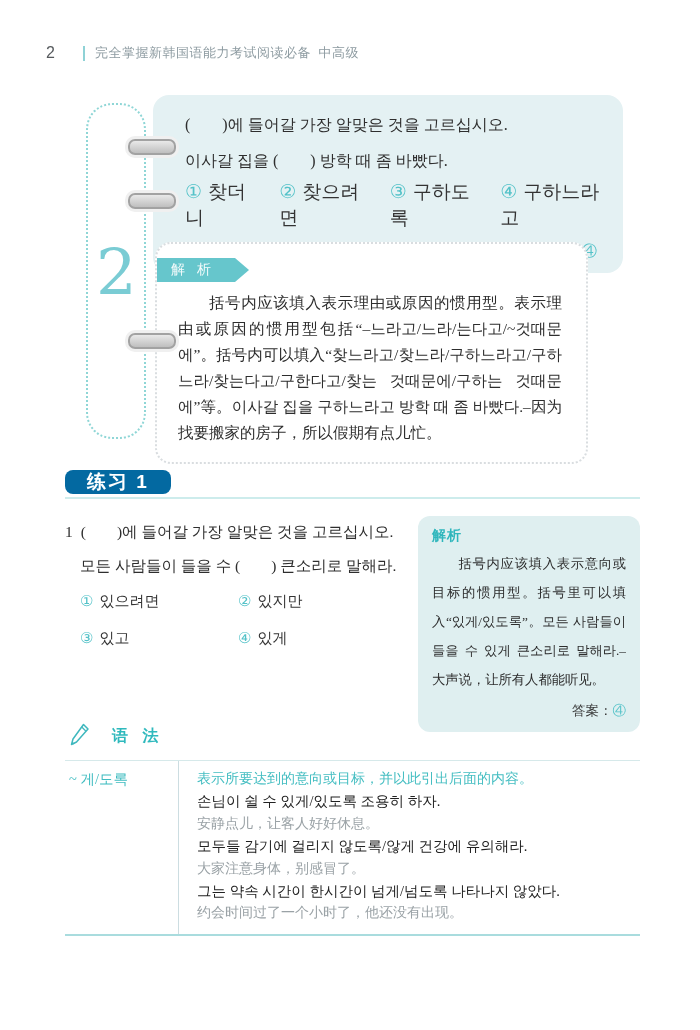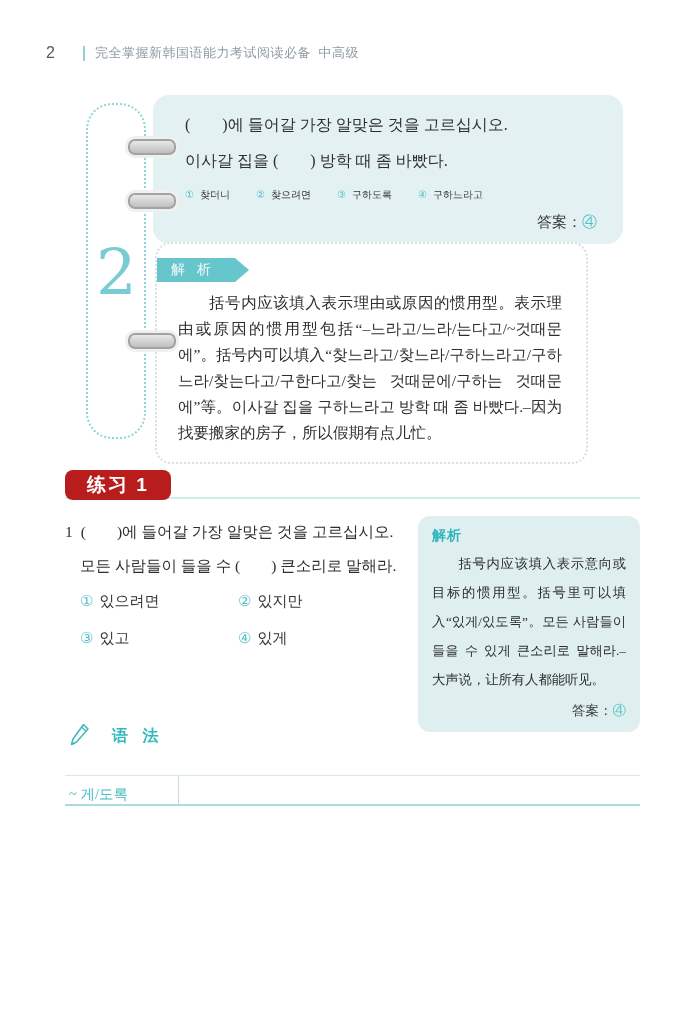--- a/index.html
+++ b/index.html
@@ -21,41 +21,41 @@
            color:#7accd4;font-family:"DejaVu Serif","Liberation Serif",serif;}
   .ring{position:absolute;left:128px;width:44px;height:12px;border-radius:7px;
         background:linear-gradient(#e9e9e9,#bfbfbf);border:2px solid #a2a2a2;
         box-shadow:0 0 0 3px #f0f0f0;z-index:5;}
   .ring.r1{top:44px}.ring.r2{top:98px}.ring.r3{top:238px}
 
   .q-card{position:absolute;left:153px;top:0;width:470px;box-sizing:border-box;
           background:#e4f1f3;border-radius:16px;padding:19px 22px 12px 32px;}
   .q-line{font-size:16px;color:#2e2e2e;line-height:1.35;}
   .q-line2{margin-top:14px;}
-  .opt-row{margin-top:17px;display:flex;gap:26px;font-size:10px;}
+  .opt-row{margin-top:8px;display:flex;gap:26px;font-size:19px;}
   .cnum{color:#53c2c8;margin-right:6px;}
   .answer-line{margin-top:11px;text-align:right;font-size:15px;color:#3a3a3a;padding-right:4px;}
   .answer-num{color:#53c2c8;}
 
   .a-card{position:absolute;left:155px;top:147px;width:433px;box-sizing:border-box;
           background:#fff;border:2px dotted #d9dde0;border-radius:16px;
           padding:46px 24px 16px 21px;min-height:200px;}
   .jiexi-badge{position:absolute;left:0;top:14px;width:92px;height:24px;
                background:#66c6cc;color:#f4fbfb;font-family:"Liberation Sans",sans-serif;
                font-size:14px;letter-spacing:4px;display:flex;align-items:center;
                padding-left:14px;box-sizing:border-box;
                clip-path:polygon(0 0,calc(100% - 14px) 0,100% 50%,calc(100% - 14px) 100%,0 100%);}
   .a-text{font-size:15.5px;line-height:26px;color:#2d2d2d;text-indent:2em;
           text-align:justify;}
 
   
   .banner-wrap{position:absolute;top:470px;left:65px;width:575px;height:30px;}
   .banner-line{position:absolute;left:0;right:0;bottom:1px;height:2px;background:#cdecec;}
-  .banner{position:absolute;left:0;top:0;height:30px;min-width:100px;box-sizing:border-box;
-          background:#b91c1c;border-radius:8px;color:#fff;font-family:"Liberation Sans",sans-serif;
+  .banner{position:absolute;left:0;top:0;height:24px;min-width:100px;box-sizing:border-box;
+          background:#0369a1;border-radius:8px;color:#fff;font-family:"Liberation Sans",sans-serif;
           font-weight:bold;font-size:19px;display:flex;align-items:center;justify-content:center;
           padding:0 22px;letter-spacing:2px;}
 
   
   .practice-row{position:absolute;top:522px;left:65px;width:575px;display:flex;align-items:flex-start;}
   .p-left{width:353px;flex:none;}
   .p-q1{font-size:15.5px;color:#2e2e2e;}
   .p-qnum{margin-right:8px;}
   .p-sentence{margin-top:13px;padding-left:15px;font-size:15.5px;color:#2e2e2e;}
   .p-opts{margin-top:15px;padding-left:15px;display:grid;grid-template-columns:158px 1fr;
@@ -66,21 +66,21 @@
              font-size:14px;letter-spacing:1px;}
   .sol-text{margin-top:4px;font-size:13.3px;line-height:29px;color:#2d2d2d;
             text-indent:2em;text-align:justify;}
   .sol-answer{margin-top:8px;text-align:right;font-size:13.5px;color:#3a3a3a;}
 
   
   .grammar{position:absolute;top:722px;left:65px;width:575px;}
   .g-head{display:flex;align-items:center;gap:22px;padding-left:5px;}
   .g-title{color:#2fb9bd;font-family:"Liberation Sans",sans-serif;font-weight:bold;
            font-size:16px;letter-spacing:5px;}
-  .g-table{margin-top:24px;display:flex;border-top:1px solid #d6e9ea;border-bottom:2px solid #a9dcde;}
+  .g-table{margin-top:9px;display:flex;border-top:1px solid #d6e9ea;border-bottom:2px solid #a9dcde;}
   .g-term-cell{width:114px;flex:none;border-right:1px solid #ccdde1;padding:9px 4px 0 4px;
                box-sizing:border-box;}
   .g-term{color:#3fbcc0;font-size:14.5px;}
   .g-rows{flex:1;padding:7px 4px 9px 18px;}
   .g-row{line-height:22.4px;font-size:14px;}
   .g-row.teal{color:#45bec2;}
   .g-row.ko{color:#222;font-size:14.5px;}
   .g-row.gray{color:#9aa2a6;}
 </style>
 </head>
@@ -154,16 +154,25 @@
           <path d="M11.5 4.8 L16 9.2" stroke="#3fb8be" stroke-width="1.2"></path>
           <path d="M2.2 20.5 L4.2 22" stroke="#3fb8be" stroke-width="1.2"></path>
         </svg>
       </span>
       <span class="g-title">语 法</span>
     </div>
     <div class="g-table">
       <div class="g-term-cell">
         <span class="g-term">~ 게/도록</span>
       </div>
+      <div class="g-rows">
+        <div class="g-row teal">表示所要达到的意向或目标，并以此引出后面的内容。</div>
+        <div class="g-row ko">손님이 쉴 수 있게/있도록 조용히 하자.</div>
+        <div class="g-row gray">安静点儿，让客人好好休息。</div>
+        <div class="g-row ko">모두들 감기에 걸리지 않도록/않게 건강에 유의해라.</div>
+        <div class="g-row gray">大家注意身体，别感冒了。</div>
+        <div class="g-row ko">그는 약속 시간이 한시간이 넘게/넘도록 나타나지 않았다.</div>
+        <div class="g-row gray">约会时间过了一个小时了，他还没有出现。</div>
+      </div>
     </div>
   </div>
 
 </div>
 
 </body></html>

